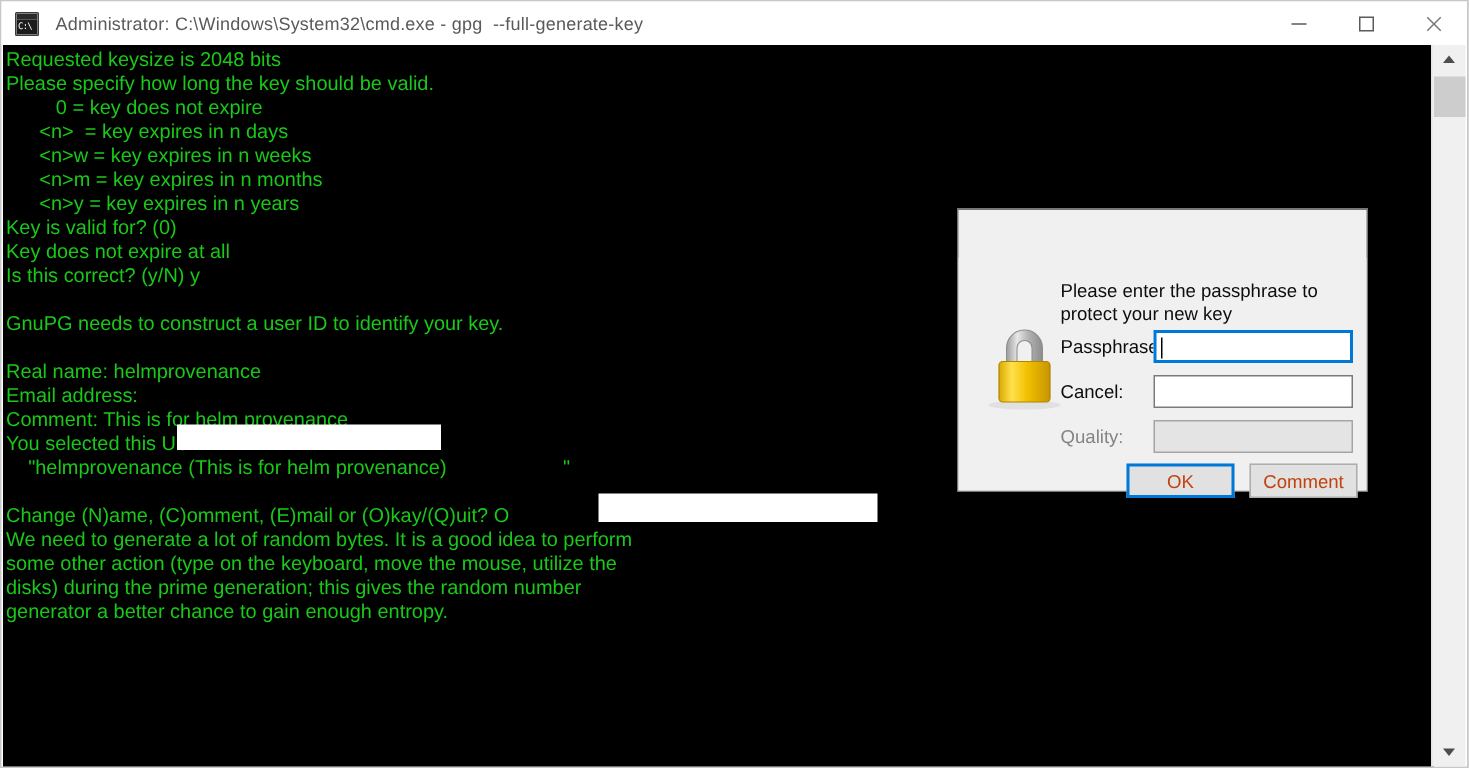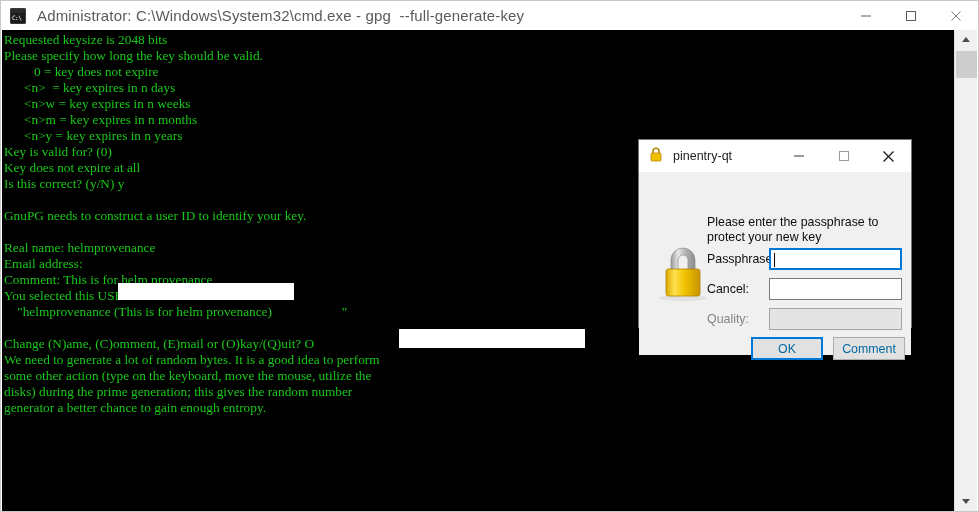--- a/index.html
+++ b/index.html
@@ -56,21 +56,21 @@
     background: #1c1c1c;
     color: #ffffff;
     font-family: "DejaVu Sans Mono", monospace;
     font-size: 6px;
     line-height: 9px;
     padding-left: 1px;
     letter-spacing: -0.5px;
   }
   #title-text {
     margin-left: 11px;
-    font-size: 15px;
+    font-size: 12px;
     color: #5a5a5a;
     white-space: pre;
     letter-spacing: 0.15px;
   }
 
   .win-btns {
     position: absolute;
     right: 0; top: 0;
     height: 29px;
     display: flex;
@@ -88,21 +88,21 @@
     position: absolute;
     left: 1px; top: 29px;
     width: 954px;
     height: 481px;
     background: #000000;
     overflow: hidden;
   }
   #terminal-text {
     position: absolute;
     left: 2px; top: 2px;
-    font-family: Liberation Serif, serif;
+    font-family: Liberation Sans, sans-serif;
     font-size: 13.3px;
     line-height: 16px;
     color: #19c819;
     white-space: pre;
     letter-spacing: 0px;
   }
   #terminal-text .line { height: 16px; }
 
   .redaction {
     position: absolute;
@@ -186,21 +186,20 @@
     align-items: center;
     justify-content: center;
   }
 
   #pinentry-body {
     position: absolute;
     left: 0; top: 32px;
     width: 272px;
     height: 155px;
     background: #f0f0f0;
-    margin-top: 28px;
   }
 
   #lock-graphic {
     position: absolute;
     left: 16px; top: 40px;
     width: 56px; height: 62px;
   }
 
   #prompt-text {
     position: absolute;
@@ -249,21 +248,21 @@
   #row-quality { top: 108px; }
 
   .dlg-btn {
     position: absolute;
     top: 137px;
     height: 23px;
     background: #e1e1e1;
     border: 1px solid #adadad;
     box-sizing: border-box;
     font-size: 12.4px;
-    color: #0369a1;
+    color: #c2410c;
     display: flex;
     align-items: center;
     justify-content: center;
     font-family: "Liberation Sans", sans-serif;
   }
   #btn-ok {
     left: 112px;
     width: 72px;
     border: 2px solid #0078d7;
     background: #e1e1e1;
@@ -321,48 +320,20 @@
     <div id="sb-thumb"></div>
     <div class="sb-arrow" id="sb-arrow-down">
       <svg width="10" height="7" viewBox="0 0 10 7">
         <path d="M1 1 L9 1 L5 6 Z" fill="#4d4d4d"></path>
       </svg>
     </div>
   </div>
 
   <div id="pinentry-dialog">
 
-    <div id="pinentry-titlebar">
-      <span id="pinentry-lock-small">
-        <svg width="14" height="15" viewBox="0 0 14 15">
-          <path d="M4 6 V4.2 A3 3 0 0 1 10 4.2 V6" fill="none" stroke="#b8860b" stroke-width="1.6"></path>
-          <rect x="2" y="6" width="10" height="8" rx="1" fill="#f0c000" stroke="#b8860b" stroke-width="0.8"></rect>
-        </svg>
-      </span>
-      <span id="pinentry-title-text">pinentry-qt</span>
-
-      <div class="pin-win-btns">
-        <div class="pin-win-btn">
-          <svg width="12" height="12" viewBox="0 0 12 12">
-            <line x1="1" y1="6" x2="11" y2="6" stroke="#333333" stroke-width="1"></line>
-          </svg>
-        </div>
-        <div class="pin-win-btn">
-          <svg width="12" height="12" viewBox="0 0 12 12">
-            <rect x="1.5" y="1.5" width="9" height="9" fill="none" stroke="#9a9a9a" stroke-width="1"></rect>
-          </svg>
-        </div>
-        <div class="pin-win-btn">
-          <svg width="13" height="13" viewBox="0 0 13 13">
-            <line x1="1.5" y1="1.5" x2="11.5" y2="11.5" stroke="#1a1a1a" stroke-width="1.2"></line>
-            <line x1="11.5" y1="1.5" x2="1.5" y2="11.5" stroke="#1a1a1a" stroke-width="1.2"></line>
-          </svg>
-        </div>
-      </div>
-    </div>
 
     <div id="pinentry-body">
 
       <div id="lock-graphic">
         <svg width="56" height="62" viewBox="0 0 56 62">
           <defs>
             <linearGradient id="shackleGrad" x1="0" y1="0" x2="1" y2="0">
               <stop offset="0%" stop-color="#9a9a9a"></stop>
               <stop offset="30%" stop-color="#e8e8e8"></stop>
               <stop offset="60%" stop-color="#b4b4b4"></stop>

